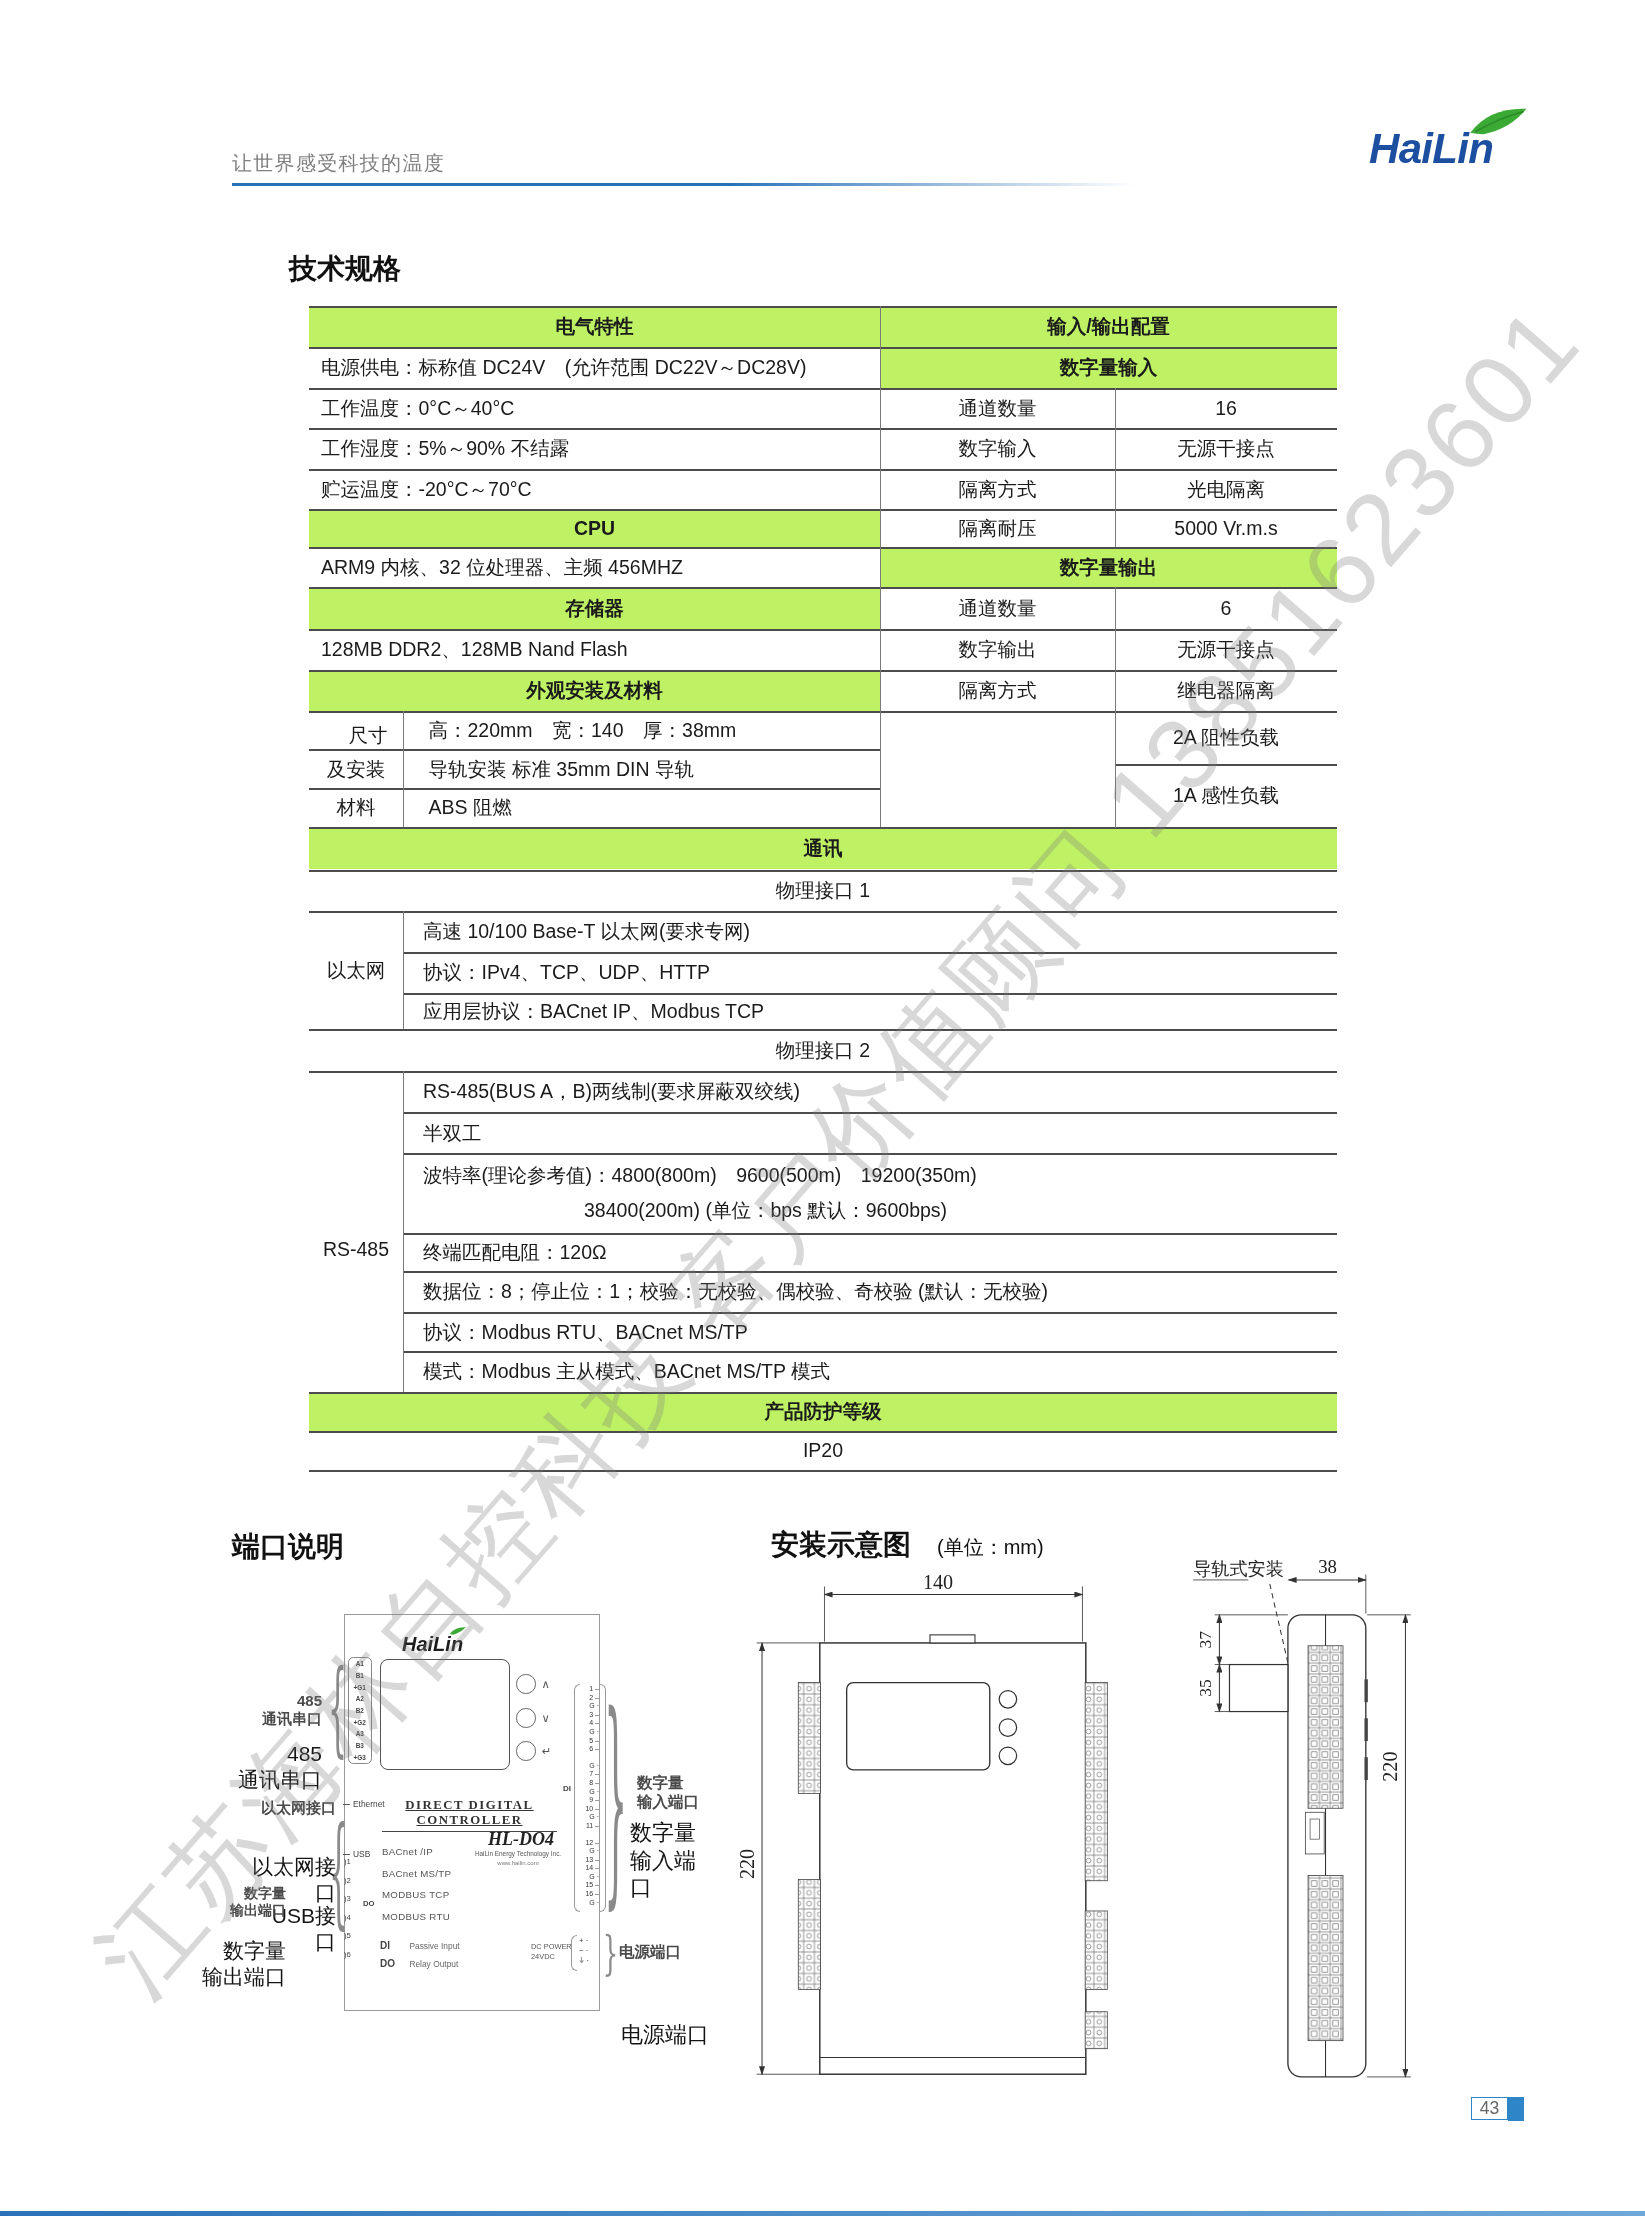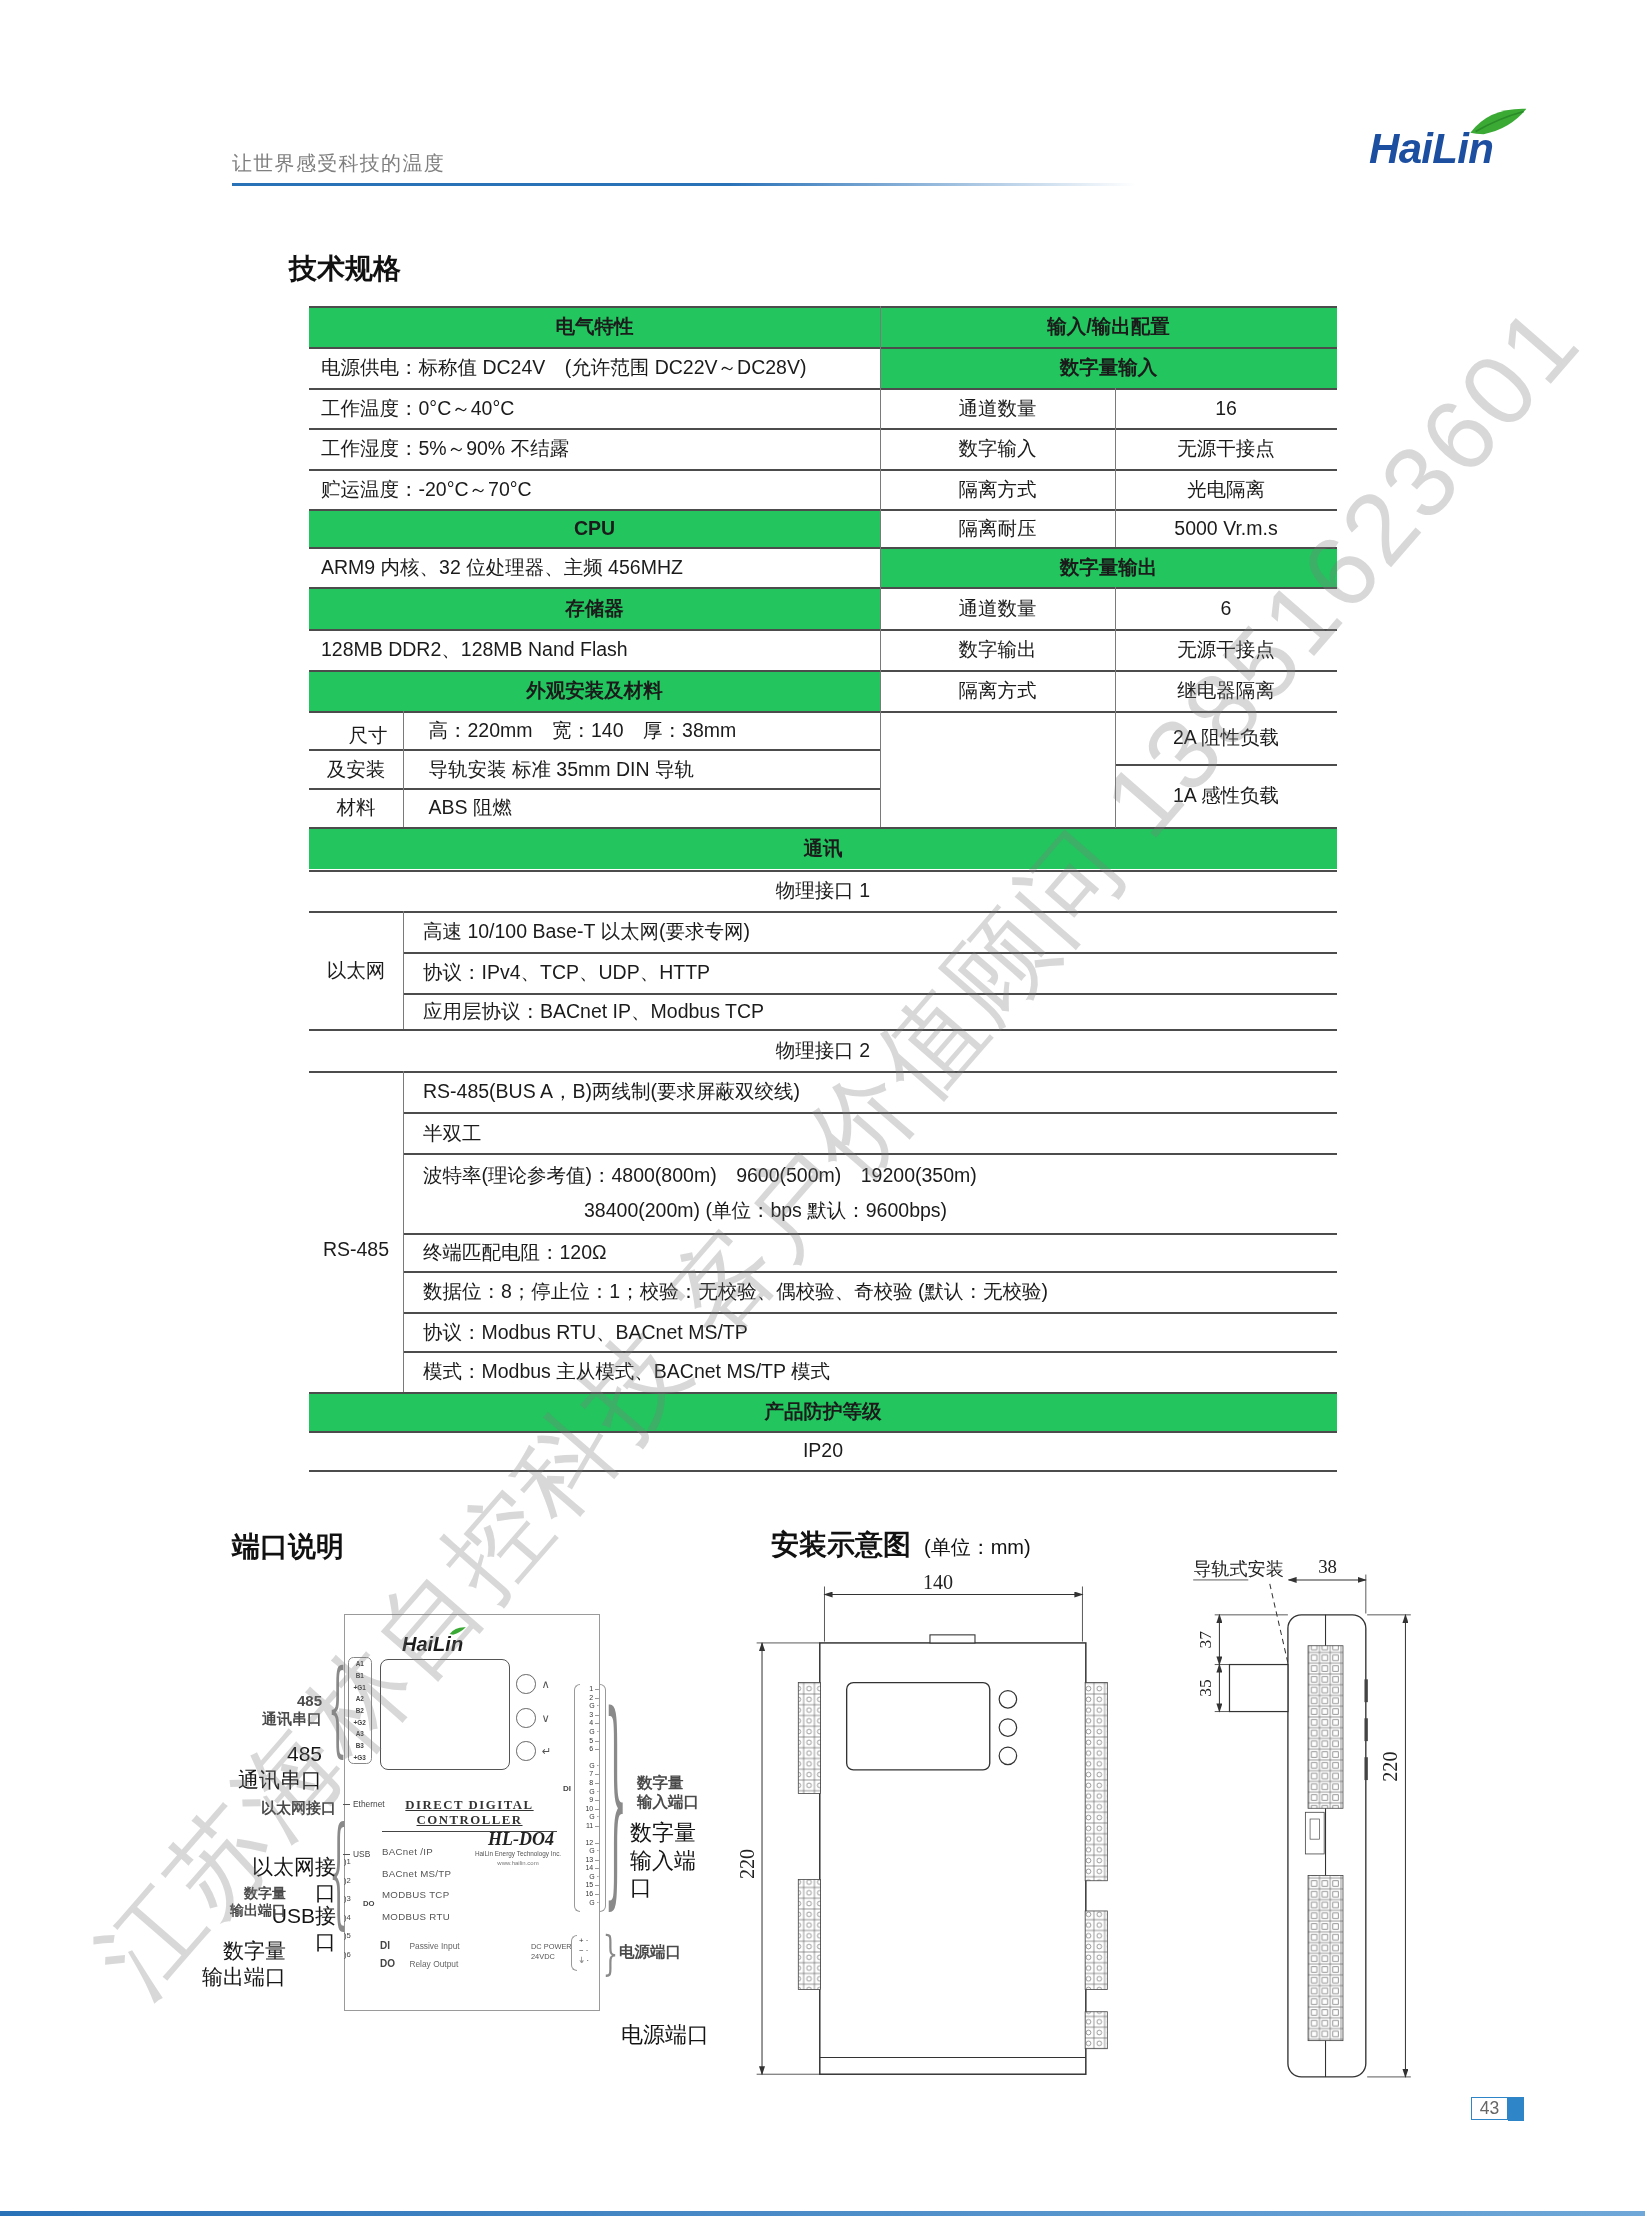--- a/index.html
+++ b/index.html
@@ -2,21 +2,21 @@
 <html style="font-size:10.7px"><head>
 <meta charset="utf-8">
 <style>
   html,body{margin:0;padding:0;background:#e8e8e8}
   .page{position:relative;width:1645px;height:2216px;background:#fff;overflow:hidden;
         font-family:"Liberation Sans","DejaVu Sans",sans-serif;color:#1b1b1b}
   .abs{position:absolute}
   
   #spec-table{position:absolute;left:309px;top:306px;width:1028px;height:1164px}
   .c{position:absolute;display:flex;align-items:center;font-size:19.5px;color:#1b1b1b;line-height:1.25}
-  .b{background:#22c55e;font-weight:700;justify-content:center;text-align:center}
+  .b{background:#bef264;font-weight:700;justify-content:center;text-align:center}
   .m{justify-content:center;text-align:center}
   .pl{padding-left:12px}.p38{padding-left:25.5px}.p30{padding-left:20px}
   .hl{position:absolute;height:1.6px;background:#4c4c4c}
   .vl{position:absolute;width:1.1px;background:#7a7a7a}
   
   .slogan{position:absolute;left:232px;top:150px;font-size:20px;color:#7f7f7f;letter-spacing:1.3px}
   .rule{position:absolute;left:232px;top:183px;width:904px;height:2.7px;
         background:linear-gradient(to right,#2a72b8 0%,#2a72b8 55%,rgba(42,114,184,0) 100%)}
   .logo{position:absolute;left:1369px;top:125px;font-size:42px;font-weight:700;font-style:italic;
         color:#1d4fa1;letter-spacing:-0.7px}
@@ -182,21 +182,21 @@
     <div class="vl" style="left:806px;top:82px;height:159px"></div>
     <div class="vl" style="left:806px;top:281px;height:241px"></div>
     <div class="vl" style="left:94px;top:405px;height:116px"></div>
     <div class="vl" style="left:94px;top:605px;height:118px"></div>
     <div class="vl" style="left:94px;top:765px;height:321px"></div>
   </div>
 
   <div class="h1" style="left:232px;top:1528px">端口说明</div>
   <div class="abs" style="left:771px;top:1526px">
     <span class="h1" style="position:static">安装示意图</span>
-    <span style="font-size:20px;color:#111;margin-left:10px">(单位：mm)</span>
+    <span style="font-size:20px;color:#111;margin-left:23px">(单位：mm)</span>
   </div>
 
   <div class="devbox"></div>
   <div class="minilogo">HaiLin</div>
   <svg class="abs" style="left:449px;top:1626px" width="17.5" height="9.4" viewBox="0 0 26 14">
     <path d="M1,12 Q9,1 25,2 Q17,10 6,13 Z" fill="#3aaa35"></path>
   </svg>
 
   <div class="term485">
       <div class="it">A1</div>

